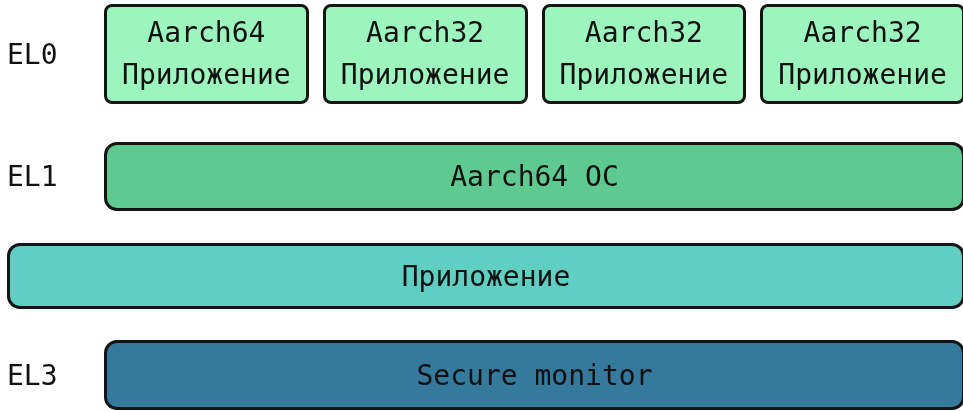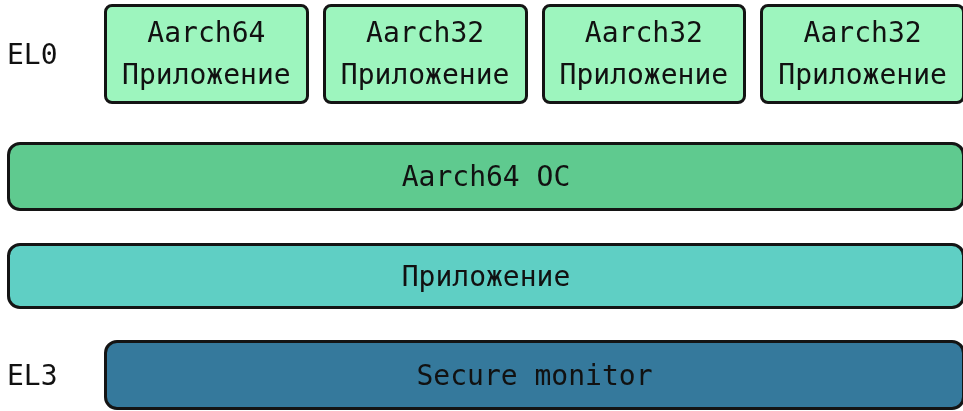--- a/index.html
+++ b/index.html
@@ -79,20 +79,21 @@
         <span>Приложение</span>
       </div>
       <div class="box el0-box">
         <span>Aarch32</span>
         <span>Приложение</span>
       </div>
     </div>
   </div>
 
   <div class="row row-el1">
+    <div class="level-label">EL1</div>
     <div class="boxes">
       <div class="box el1-box">
         <span>Aarch64 ОС</span>
       </div>
     </div>
   </div>
 
   <div class="row row-el2">
     <div class="boxes">
       <div class="box el2-box">

